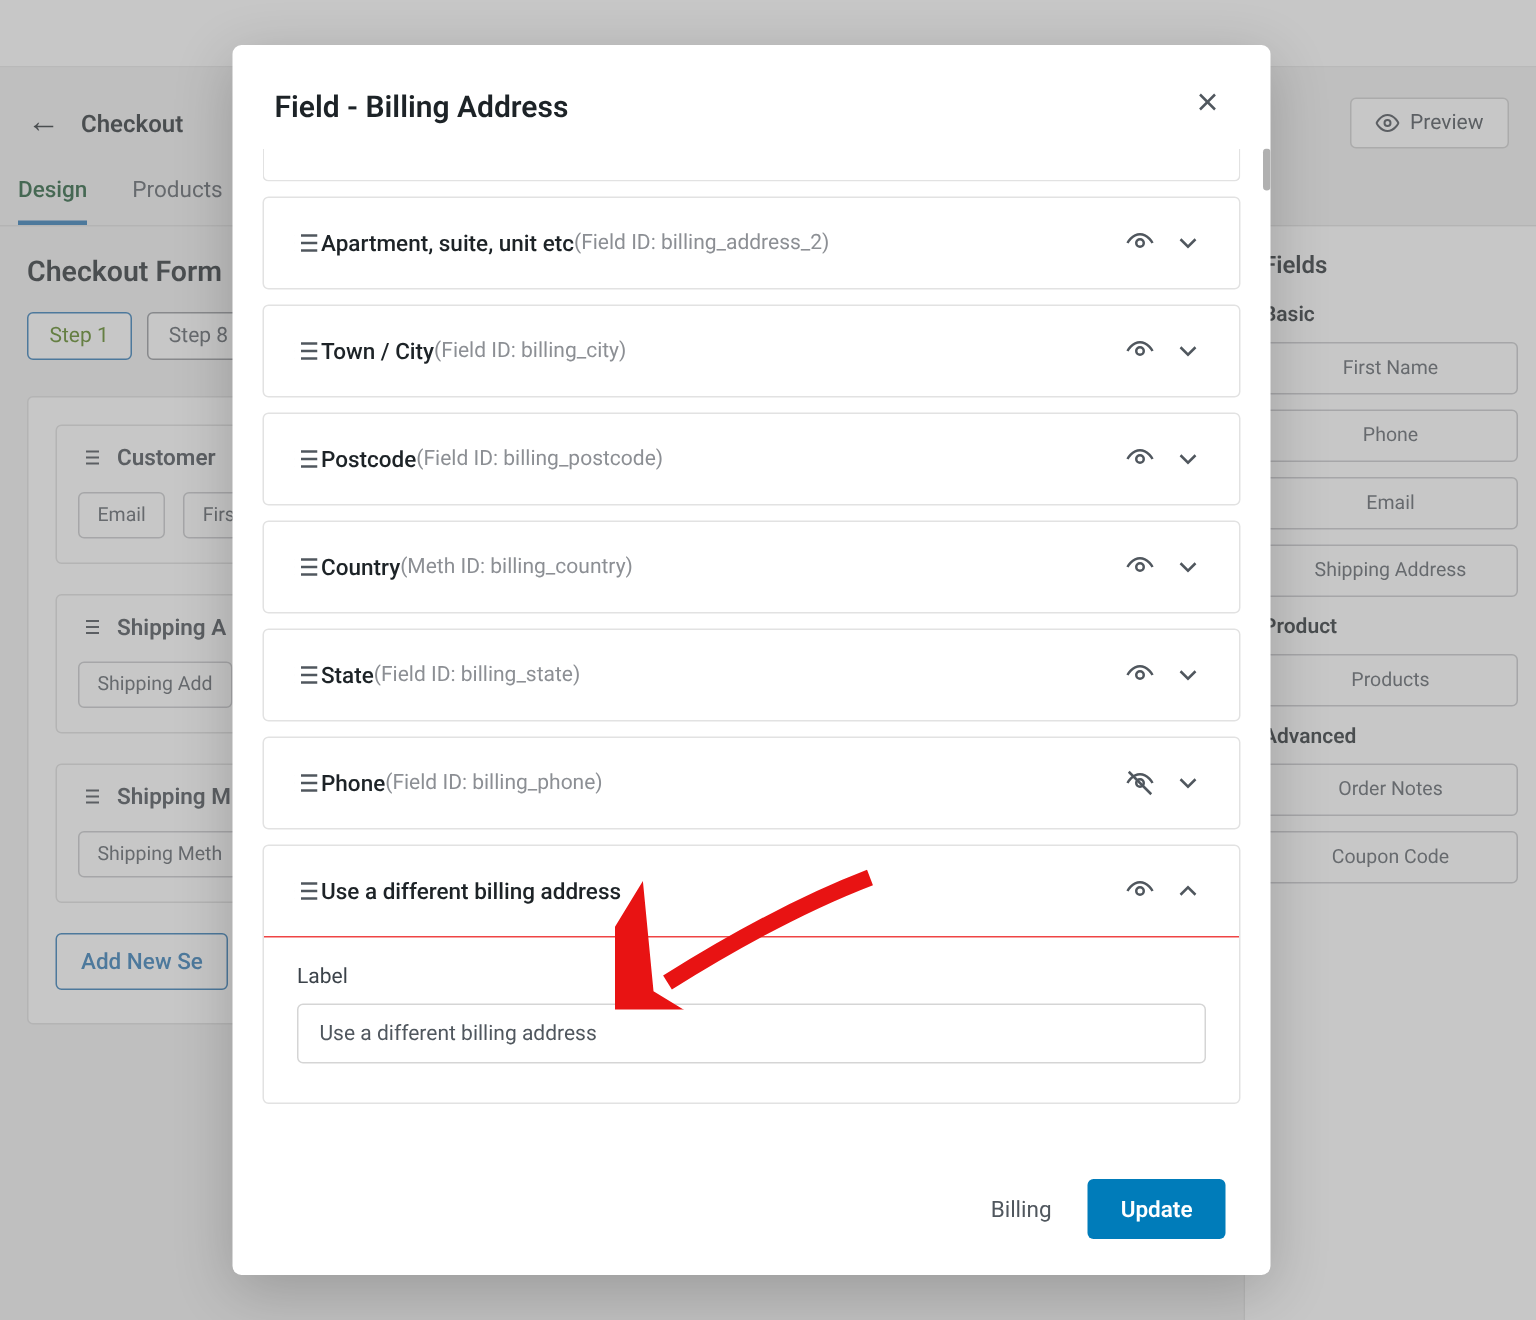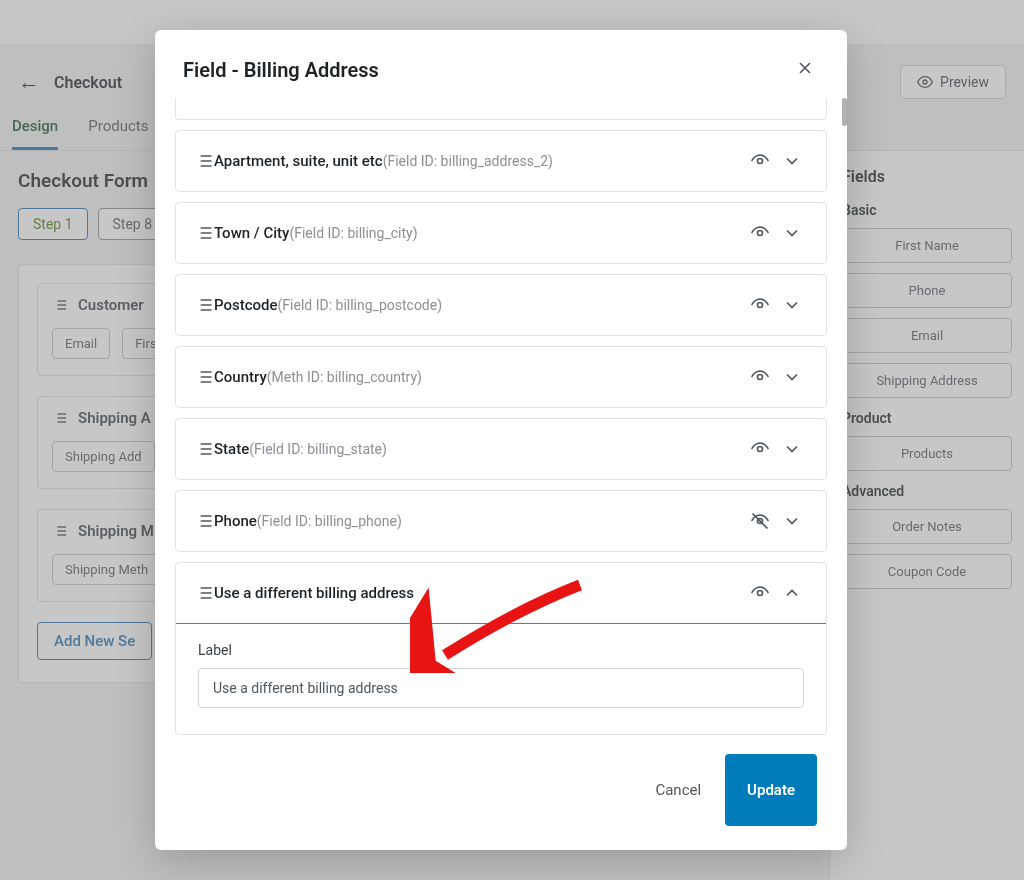--- a/index.html
+++ b/index.html
@@ -49,21 +49,21 @@
 .field-label { font-size: 15px; color: #1d2327; font-weight: 500; }
 .field-id { font-size: 14px; color: #8c8f94; font-weight: 400; }
 .spacer { flex: 1; }
 .eye-icon, .chev-icon { color: #50575e; cursor: pointer; padding: 6px; display: inline-flex; }
 .field-body { border-top: 1px solid #ef4444; padding: 18px 22px 26px 22px; position: relative; }
 .fb-label { font-size: 14px; color: #3c434a; margin-bottom: 10px; }
 .fb-input { width: 100%; border: 1px solid #d5d5d5; border-radius: 4px; padding: 11px 14px; font-size: 14px; color: #50575e; background: #fff; }
 
 .modal-foot { display: flex; justify-content: flex-end; align-items: center; gap: 24px; padding: 18px 30px 24px 30px; }
 .btn-cancel { font-size: 15px; color: #50575e; cursor: pointer; background: none; border: none; }
-.btn-update { background: #007cba; color: #fff; border: none; border-radius: 4px; padding: 27px 22px; font-size: 15px; font-weight: 600; cursor: pointer; }
+.btn-update { background: #007cba; color: #fff; border: none; border-radius: 4px; padding: 11px 22px; font-size: 15px; font-weight: 600; cursor: pointer; }
 
 
 .svg { width: 20px; height: 20px; }
 .svg-sm { width: 16px; height: 16px; }
 
 
 .arrow { position: absolute; left: 410px; top: 573px; pointer-events: none; z-index: 50; }
 </style>
 </head>
 <body>
@@ -373,21 +373,21 @@
         </span>
       </div>
       <div class="field-body">
         <div class="fb-label">Label</div>
         <input class="fb-input" type="text" value="Use a different billing address" style="">
       </div>
     </div>
   </div>
 
   <div class="modal-foot">
-    <button class="btn-cancel">Cancel</button>
+    <button class="btn-cancel">Billing</button>
     <button class="btn-update">Update</button>
   </div>
 </div>
 
 <svg class="arrow" width="190" height="100" viewBox="0 0 190 100">
   <defs>
     <marker id="ah" markerWidth="12" markerHeight="12" refX="2" refY="6" orient="auto">
       <path d="M0,0 L12,6 L0,12 L3,6 z" fill="#e81313"></path>
     </marker>
   </defs>

